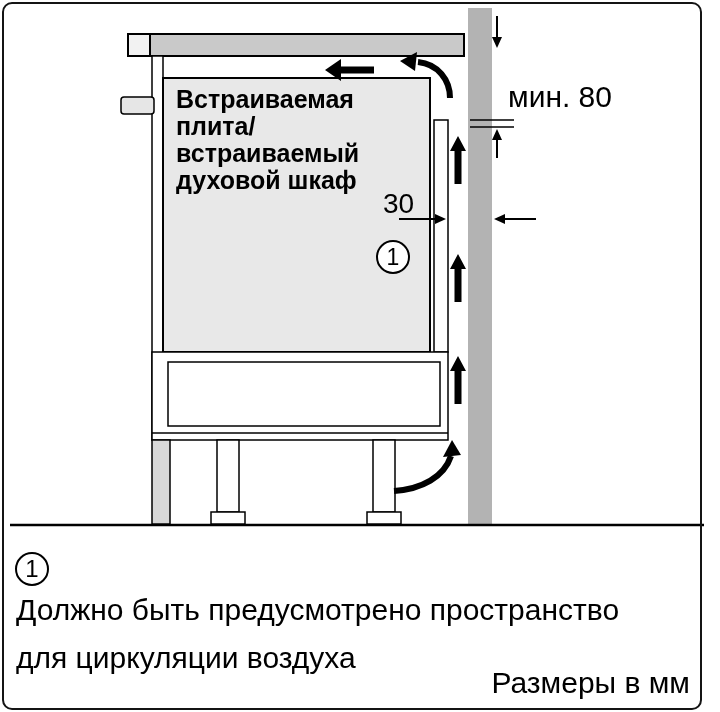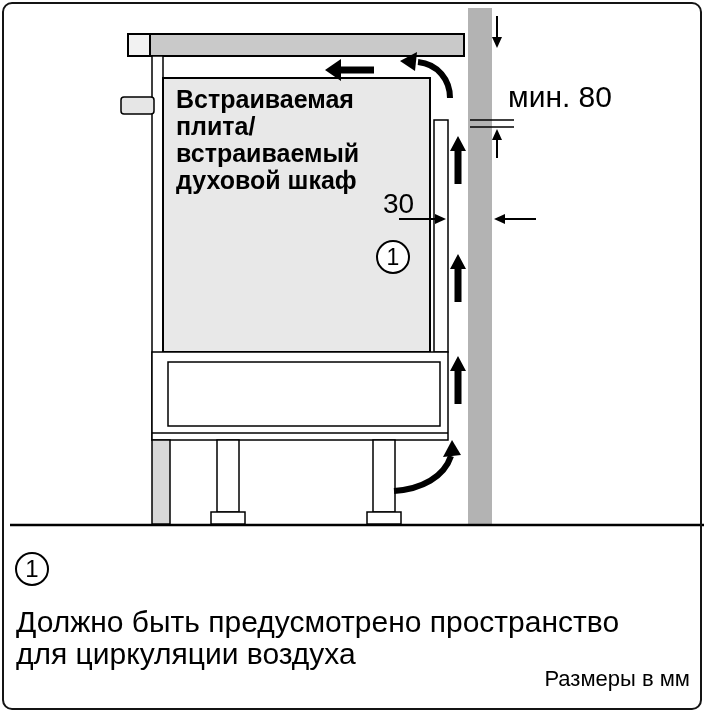--- a/index.html
+++ b/index.html
@@ -43,25 +43,25 @@
     box-sizing: border-box;
     display: flex; align-items: center; justify-content: center;
     font-size: 23px;
     background: #fff;
   }
   .callout-diagram { left: 376px; top: 240px; }
   .callout-legend  { left: 15px;  top: 552px; font-size: 24px; }
 
   .note {
     left: 16px; top: 586px;
-    font-size: 30px; line-height: 32px; margin-top: 20px;
+    font-size: 30px; line-height: 48px;
   }
   .units {
     right: 14px; top: 666px;
-    font-size: 22px;
+    font-size: 30px;
     text-align: right;
   }
 </style>
 </head>
 <body>
 
 <div class="canvas">
 
   <svg class="diagram-svg" width="720" height="712" viewBox="0 0 720 712">
 

